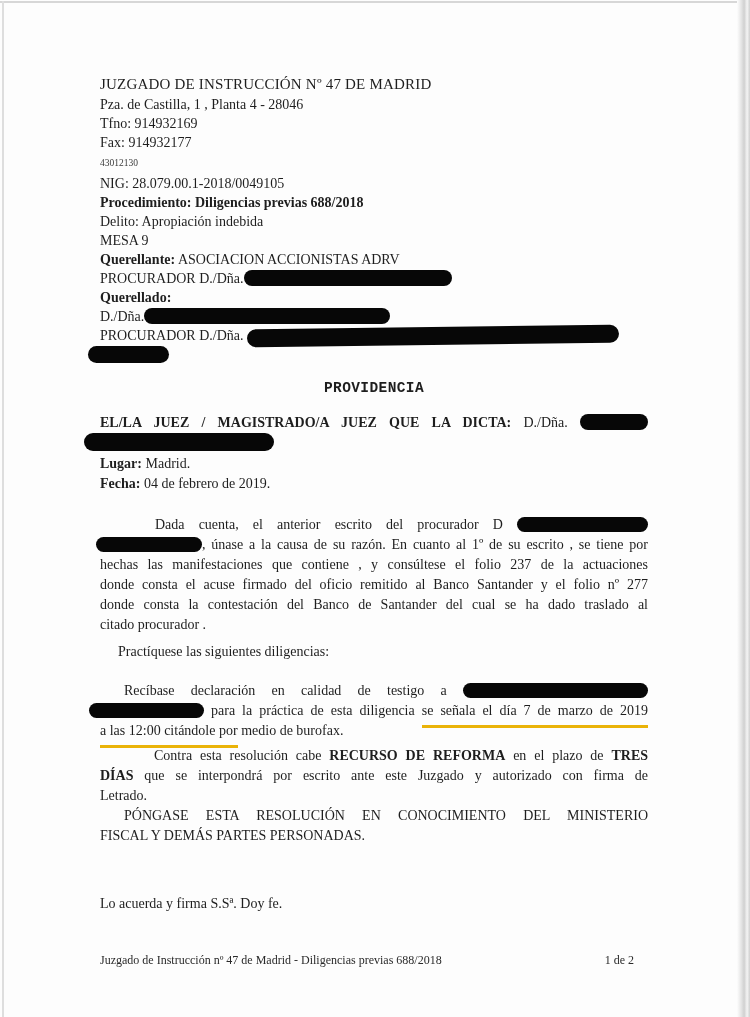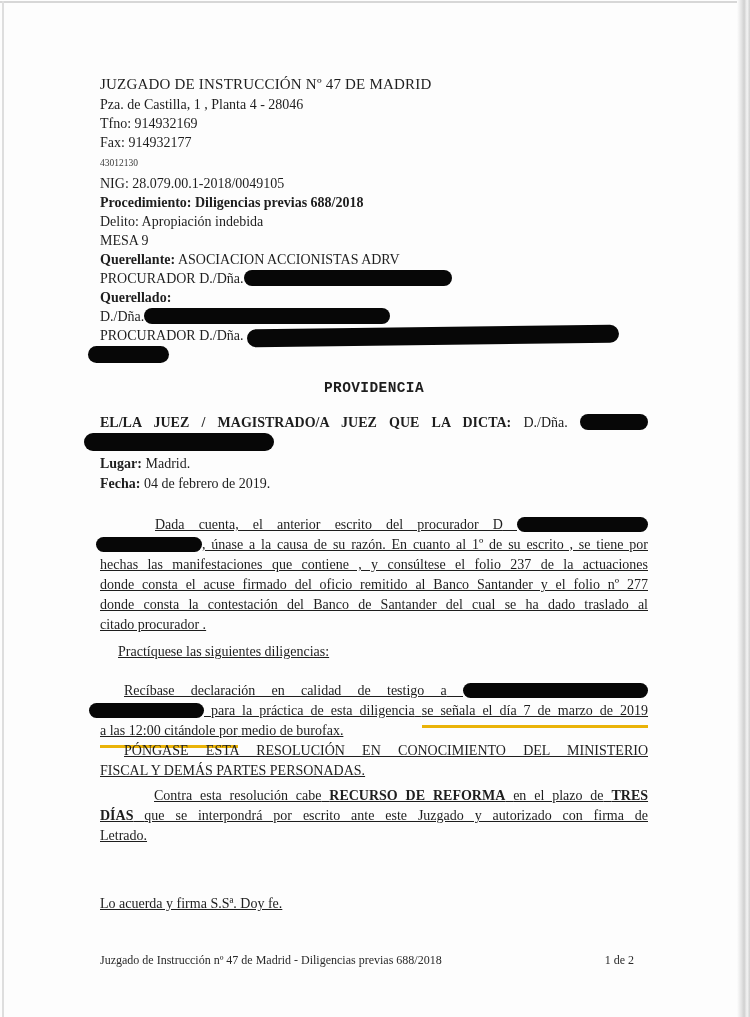--- a/index.html
+++ b/index.html
@@ -15,21 +15,21 @@
   .bold{font-weight:bold;}
   .court{font-size:15px;font-weight:normal;line-height:21px;letter-spacing:.2px;}
   .refcode{font-size:9.5px;line-height:14px;margin-top:4px;color:#3a3a3a;}
   .case-block{margin-top:4px;}
   .case-block > div{line-height:19px;}
   .doc-title{margin-top:15px;text-align:center;font-weight:bold;font-size:14.5px;letter-spacing:.4px;line-height:20px;font-family:Liberation Mono, monospace;}
   .judge-block{margin-top:15px;}
   .judge-block > div{line-height:20px;}
   .jline{text-align:justify;text-align-last:justify;}
   .para{margin-top:0;}
-  .para > div{line-height:20px;text-align:justify;text-align-last:justify;text-decoration:underline;}
+  .para > div{line-height:20px;text-align:justify;text-align-last:justify;}
   .para > div.last{text-align-last:left;}
   .p1{margin-top:21px;}
   .p2{margin-top:7px;}
   .p3{margin-top:19px;}
   .p4{margin-top:0px;}
   .p5{margin-top:5px;}
   .p6{margin-top:48px;}
   .ind55{padding-left:55px;}
   .ind18{padding-left:18px;}
   .ind24{padding-left:24px;}
@@ -139,37 +139,37 @@
         <span class="bar barJ"></span>
         <span>para la práctica de esta diligencia</span>
         <span class="pen">se señala el día 7 de marzo de 2019</span>
       </div>
       <div class="last">
         <span class="pen">a las 12:00 citándole por</span>
         <span>medio de burofax.</span>
       </div>
     </section>
 
-    <section class="para p4">
-      <div class="ind24">PÓNGASE ESTA RESOLUCIÓN EN CONOCIMIENTO DEL MINISTERIO</div>
-      <div class="last">FISCAL Y DEMÁS PARTES PERSONADAS.</div>
-    </section>
-
     <section class="para p5">
       <div class="ind54">
         <span>Contra esta resolución cabe</span>
         <span class="bold">RECURSO DE REFORMA</span>
         <span>en el plazo de</span>
         <span class="bold">TRES</span>
       </div>
       <div>
         <span class="bold">DÍAS</span>
         <span>que se interpondrá por escrito ante este Juzgado y autorizado con firma de</span>
       </div>
       <div class="last">Letrado.</div>
+    </section>
+
+    <section class="para p4">
+      <div class="ind24">PÓNGASE ESTA RESOLUCIÓN EN CONOCIMIENTO DEL MINISTERIO</div>
+      <div class="last">FISCAL Y DEMÁS PARTES PERSONADAS.</div>
     </section>
 
     <section class="para p6">
       <div class="last">Lo acuerda y firma S.Sª. Doy fe.</div>
     </section>
 
   </div>
 
   <footer class="footer">
     <span>Juzgado de Instrucción nº 47 de Madrid - Diligencias previas 688/2018</span>

